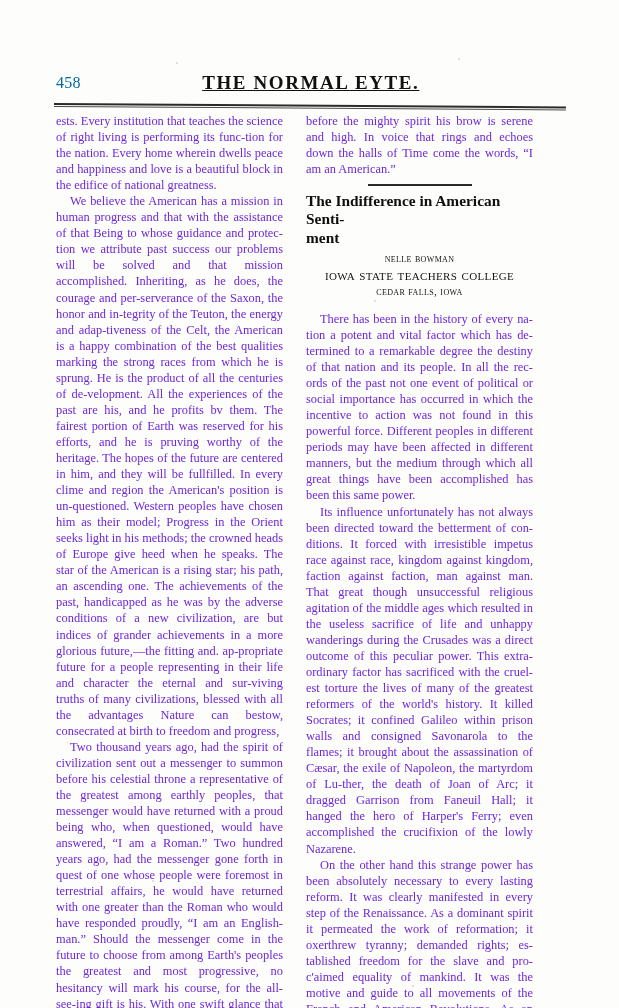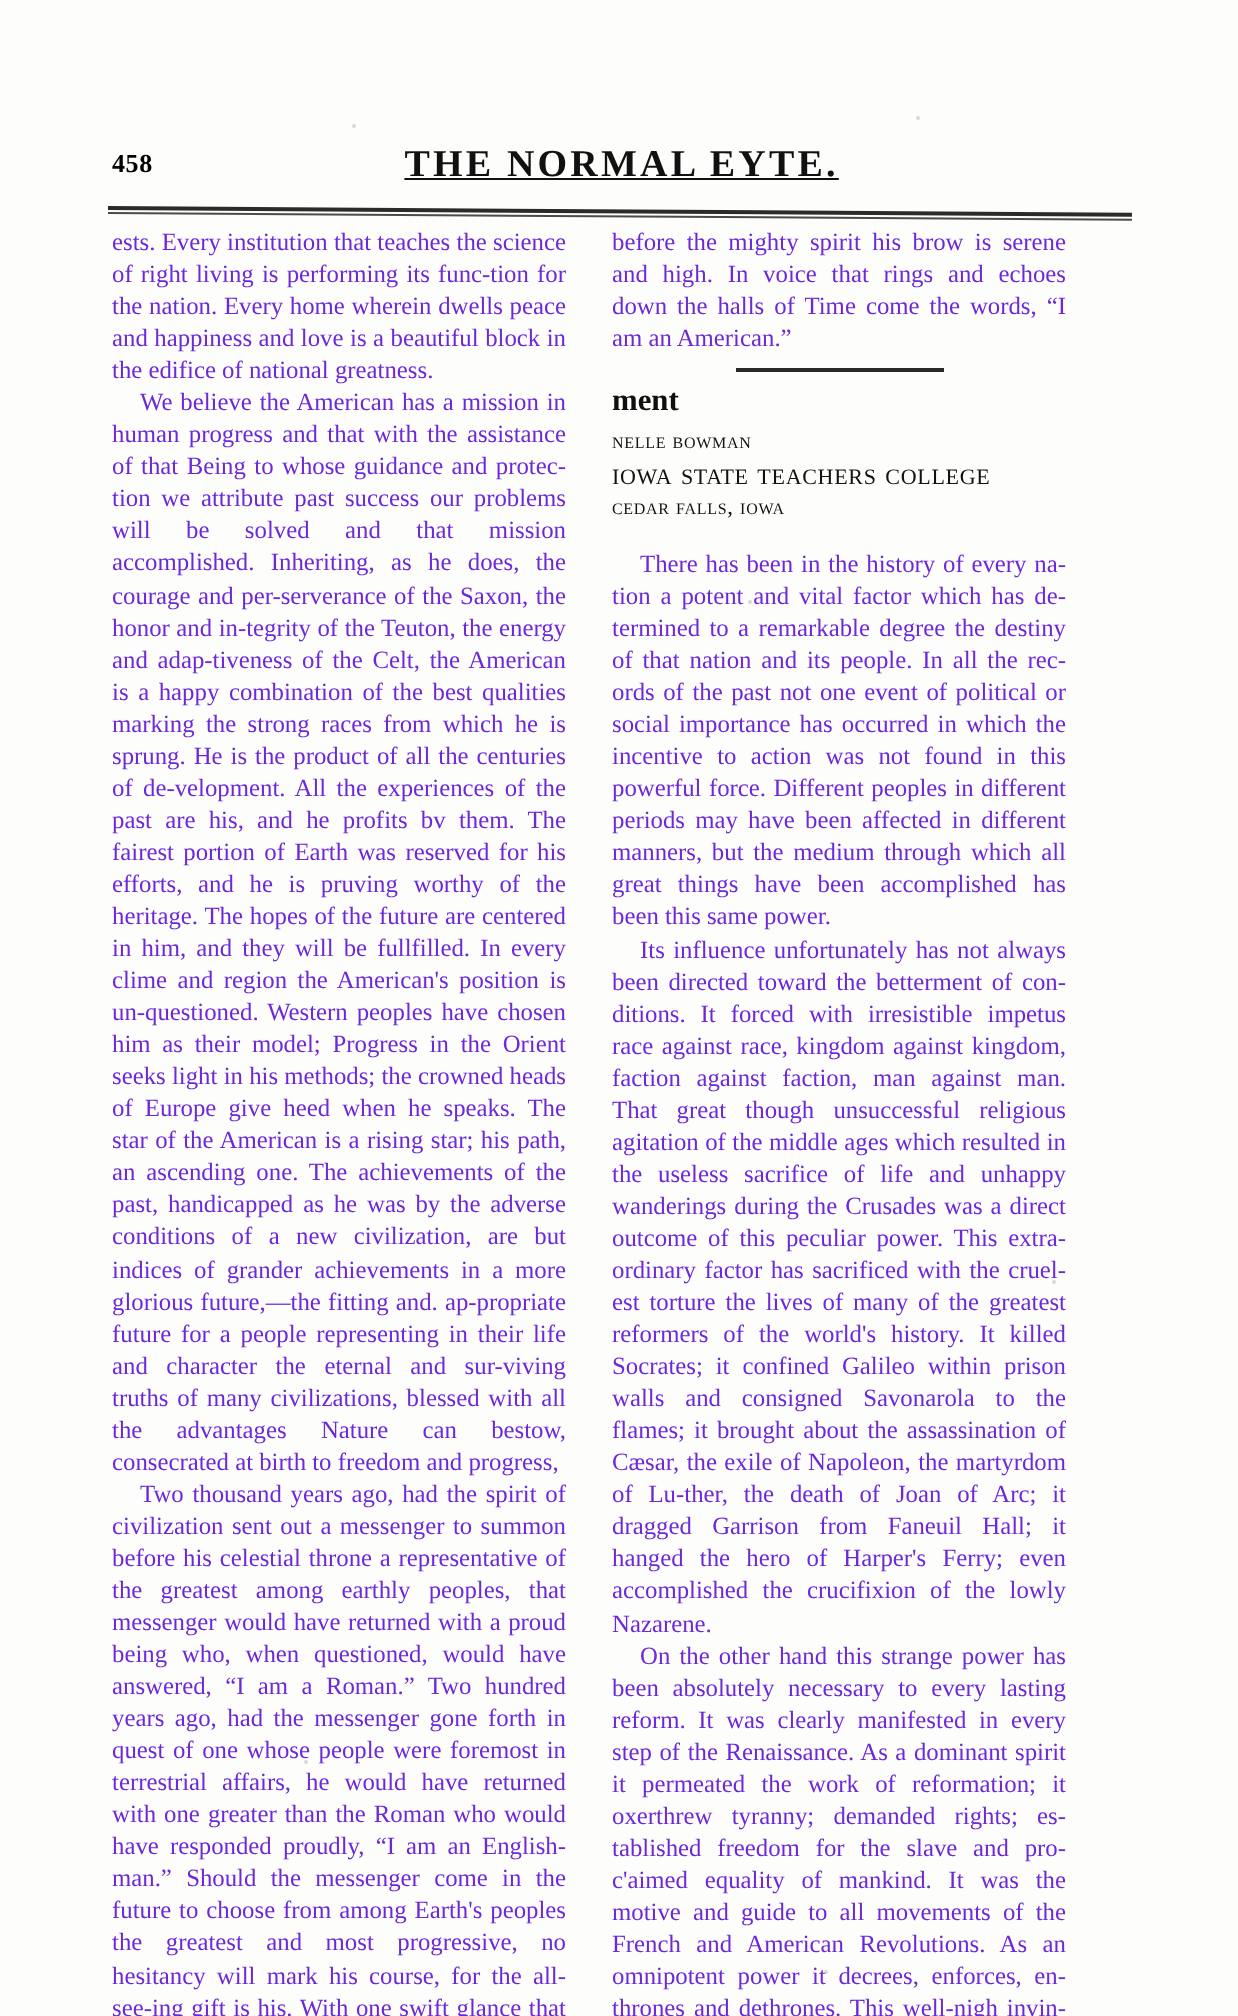--- a/index.html
+++ b/index.html
@@ -35,24 +35,24 @@
     top: 72px;
     left: 0;
     width: 508px;
     height: 26px;
   }
   .folio {
     position: absolute;
     left: 0;
     top: 2px;
     font-family: "Liberation Serif", serif;
-    font-weight: bold;
-    font-size: 13px;
+    font-weight: normal;
+    font-size: 16px;
     letter-spacing: 0.3px;
-    color: #000000;
+    color: #0369a1;
   }
   .head-title {
     position: absolute;
     left: 0;
     top: 0;
     width: 508px;
     text-align: center;
     font-family: "Liberation Serif", serif;
     font-weight: bold;
     font-size: 19px;
@@ -124,20 +124,21 @@
     font-size: 15.4px;
     line-height: 18.5px;
     text-align: center;
     color: #0f0f0f;
   }
   .art-title .l1 { display: block; text-align: left; }
   .art-title .l2 { display: block; text-align: left; }
 
   .byline {
     margin: 2px 0 0 0;
+    text-align: center;
     font-family: "Liberation Serif", "DejaVu Serif", serif;
     font-size: 11.1px;
     line-height: 14.6px;
     letter-spacing: 0.35px;
     color: #131313;
     font-variant: small-caps;
     text-transform: lowercase;
   }
   .byline.author { font-size: 11.4px; }
   .byline.affil  { font-size: 16px; }
@@ -178,20 +179,21 @@
         <p class="body indent">We believe the American has a mission in human progress and that with the assistance of that Being to whose guidance and protec-tion we attribute past success our problems will be solved and that mission accomplished. Inheriting, as he does, the courage and per-serverance of the Saxon, the honor and in-tegrity of the Teuton, the energy and adap-tiveness of the Celt, the American is a happy combination of the best qualities marking the strong races from which he is sprung. He is the product of all the centuries of de-velopment.   All the experiences of the past are his, and he profits bv them.   The fairest portion of Earth was reserved for his efforts, and he is pruving worthy of the heritage. The hopes of the future are centered in him, and they will be fullfilled.   In every clime and region the American's position is un-questioned.   Western peoples have chosen him as their model; Progress in the Orient seeks light in his methods; the crowned heads of Europe give heed when he speaks.   The star of the American is a rising star; his path, an ascending one.   The achievements of the past, handicapped as he was by the adverse conditions of a new civilization, are but indices of grander achievements in a more glorious future,—the fitting and. ap-propriate future for a people representing in their life and character the eternal and sur-viving truths of many civilizations, blessed with all the advantages Nature can bestow, consecrated at birth to freedom and progress,</p>
         <p class="body indent">Two thousand years ago, had the spirit of civilization sent out a messenger to summon before his celestial throne a representative of the greatest among earthly peoples, that messenger would have returned with a proud being who, when questioned, would have answered, “I am a Roman.”   Two hundred years ago, had the messenger gone forth in quest of one whose people were foremost in terrestrial affairs, he would have returned with one greater than the Roman who would have responded proudly,   “I am an English-man.”   Should the messenger come in the future to choose from among Earth's peoples the greatest and most progressive, no hesitancy will mark his course, for the all-see-ing gift is his.   With one swift glance that sweeps the globe nations will be judged and the choice be made.   In fancy I see the man whose people have been chosen.   Though he wears no crown, his mien is royal.   Standing</p>
       </div>
 
       <div class="col col-right">
         <p class="body">before the mighty spirit his brow is serene and high.   In voice that rings and echoes down the halls of Time come the words, “I am an American.”</p>
 
         <div class="art-rule"></div>
 
         <h2 class="art-title">
+          <span class="l1">The Indifference in American Senti-</span>
           <span class="l2">ment</span>
         </h2>
 
         <div class="byline author">Nelle Bowman</div>
         <div class="byline affil">Iowa State Teachers College</div>
         <div class="byline city">Cedar Falls, Iowa</div>
 
         <p class="body indent">There has been in the history of every na-tion a potent and vital factor which has de-termined to a remarkable degree the destiny of that nation and its people.   In all the rec-ords of the past not one event of political or social importance has occurred in which the incentive to action was not found in this powerful force. Different peoples in different periods may have been affected in different manners, but the medium through which all great things have been accomplished has been this same power.</p>
         <p class="body indent">Its influence unfortunately has not always been directed toward the betterment of con-ditions.  It forced with irresistible impetus race against race, kingdom against kingdom, faction against faction, man against man. That great though unsuccessful religious agitation of the middle ages which resulted in the useless sacrifice of life and unhappy wanderings during the Crusades was a direct outcome of this peculiar power.  This extra-ordinary factor has sacrificed with the cruel-est torture the lives of many of the greatest reformers of the world's history.  It killed Socrates; it confined Galileo within prison walls and consigned Savonarola to the flames; it brought about the assassination of Cæsar, the exile of Napoleon, the martyrdom of Lu-ther, the death of Joan of Arc; it dragged Garrison from Faneuil Hall; it hanged the hero of Harper's Ferry; even accomplished the crucifixion of the lowly Nazarene.</p>
         <p class="body indent">On the other hand this strange power has been absolutely necessary to every lasting reform.  It was clearly manifested in every step of the Renaissance.  As a dominant spirit it permeated the work of reformation; it oxerthrew tyranny; demanded rights; es-tablished freedom for the slave and pro-c'aimed equality of mankind.  It was the motive and guide to all movements of the French and American Revolutions.  As an omnipotent power it decrees, enforces, en-thrones and dethrones.  This well-nigh invin-cible and sometimes seemingly superhuman influence is the direct result of the combina-tion of the adverse or favorable opinions of the mass of the people.  This resultant opin-ion is known as public sentimeut.</p>

